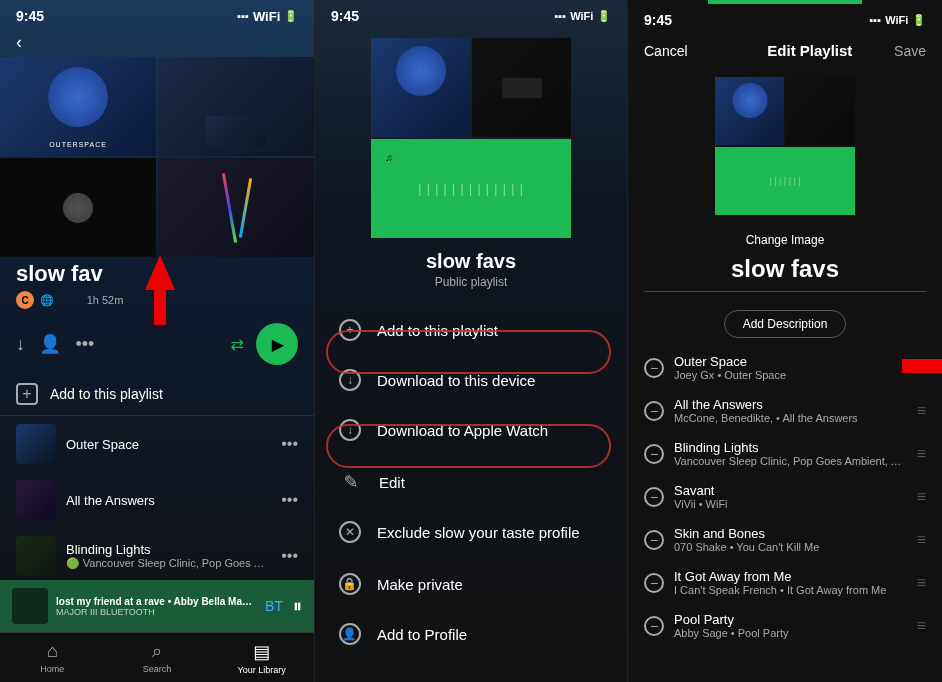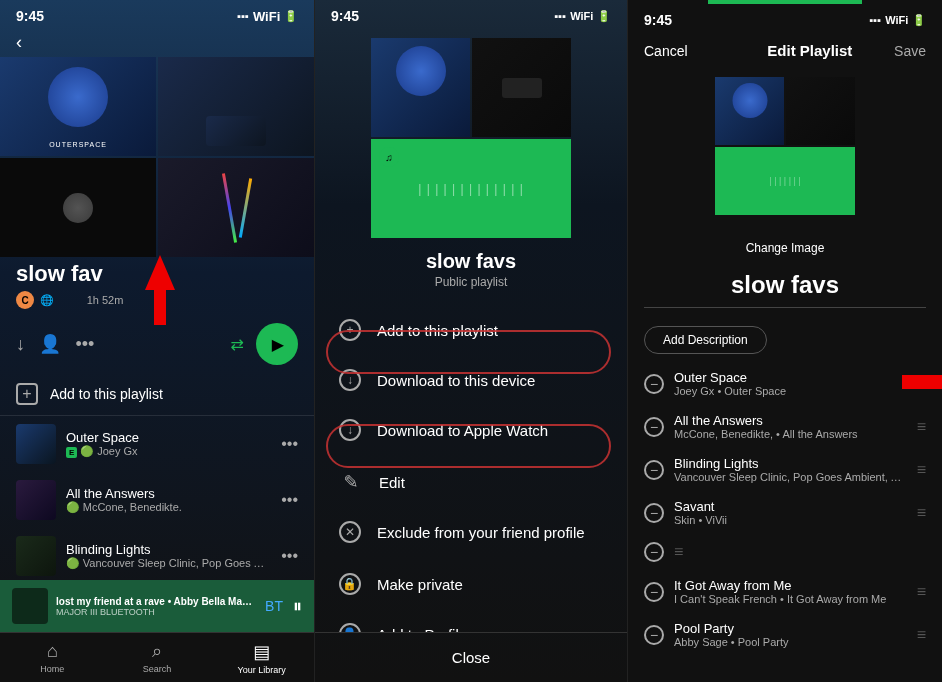--- a/index.html
+++ b/index.html
@@ -408,37 +408,37 @@
       content: '| | | | | | |';
       color: rgba(255,255,255,0.4);
       font-size: 9px;
     }
     .p3-cell.c4 { background: linear-gradient(135deg, #1a1a2a, #0d0d1a); }
 
     .p3-change-img {
       text-align: center;
       color: #fff;
       font-size: 12px;
-      margin: 16px 0;
+      margin: 8px 0;
     }
 
     .p3-playlist-name {
       color: #fff;
       font-size: 24px;
       font-weight: 700;
       text-align: center;
       margin: 6px 0;
       border-bottom: 1px solid #444;
       padding-bottom: 8px;
       margin: 0 16px 10px;
     }
 
     .p3-add-desc {
       display: flex;
-      justify-content: flex-start;
+      justify-content: center;
       margin: 8px 16px;
     }
     .p3-add-desc-btn {
       border: 1px solid #555;
       border-radius: 20px;
       padding: 6px 18px;
       color: #fff;
       font-size: 12px;
       cursor: pointer;
       background: transparent;
@@ -563,32 +563,27 @@
   <div class="add-row">
     <div class="plus-circle">+</div>
     <span class="add-text">Add to this playlist</span>
   </div>
 
   <div class="track-list">
     <div class="track-item">
       <div class="track-thumb space-t"></div>
       <div class="track-info">
         <div class="track-name">Outer Space</div>
-        <div class="track-artist">
-          <span class="track-badge">E</span>
-          <span> 🟢 Joey Gx</span>
-        </div>
       </div>
       <span class="more-btn">•••</span>
     </div>
     <div class="track-item">
       <div class="track-thumb answers-t"></div>
       <div class="track-info">
         <div class="track-name">All the Answers</div>
-        <div class="track-artist">🟢 McCone, Benedikte.</div>
       </div>
       <span class="more-btn">•••</span>
     </div>
     <div class="track-item">
       <div class="track-thumb blinding-t"></div>
       <div class="track-info">
         <div class="track-name">Blinding Lights</div>
         <div class="track-artist">🟢 Vancouver Sleep Clinic, Pop Goes Ambient,…</div>
       </div>
       <span class="more-btn">•••</span>
@@ -661,33 +656,32 @@
       <div class="p2-menu-item">
         <div class="circle-icon">↓</div>
         <span class="p2-menu-label">Download to Apple Watch</span>
       </div>
       <div class="p2-menu-item" style="margin-top:2px;">
         <span class="p2-menu-icon">✎</span>
         <span class="p2-menu-label">Edit</span>
       </div>
       <div class="p2-menu-item">
         <div class="circle-icon circle-x">✕</div>
-        <span class="p2-menu-label">Exclude from your friend profile</span>
+        <span class="p2-menu-label">Exclude slow your taste profile</span>
       </div>
       <div class="p2-menu-item" style="margin-top:2px;">
         <div class="circle-icon">🔒</div>
         <span class="p2-menu-label">Make private</span>
       </div>
       <div class="p2-menu-item">
         <div class="circle-icon">👤</div>
         <span class="p2-menu-label">Add to Profile</span>
       </div>
     </div>
 
-    <div class="p2-close">Close</div>
   </div>
 
   <div class="edit-highlight"></div>
   <div class="private-highlight"></div>
 </div>
 
 <div class="panel3" style="position:relative;">
   <div class="p3-top-bar"></div>
   <div class="p3-status">
     <span>9:45</span>
@@ -753,27 +747,31 @@
         <div class="p3-track-name">Blinding Lights</div>
         <div class="p3-track-artist">Vancouver Sleep Clinic, Pop Goes Ambient, Am…</div>
       </div>
       <span class="p3-drag-icon">≡</span>
     </div>
 
     <div class="p3-track-item">
       <div class="p3-minus">−</div>
       <div class="p3-track-info">
         <div class="p3-track-name">Savant</div>
-        <div class="p3-track-artist">Skin • ViVii</div>
+        <div class="p3-track-artist">ViVii • WiFi</div>
       </div>
       <span class="p3-drag-icon">≡</span>
     </div>
 
     <div class="p3-track-item">
       <div class="p3-minus">−</div>
+      <div class="p3-track-info">
+        <div class="p3-track-name">Skin and Bones</div>
+        <div class="p3-track-artist">070 Shake • You Can't Kill Me</div>
+      </div>
       <span class="p3-drag-icon">≡</span>
     </div>
 
     <div class="p3-track-item">
       <div class="p3-minus">−</div>
       <div class="p3-track-info">
         <div class="p3-track-name">It Got Away from Me</div>
         <div class="p3-track-artist">I Can't Speak French • It Got Away from Me</div>
       </div>
       <span class="p3-drag-icon">≡</span>

